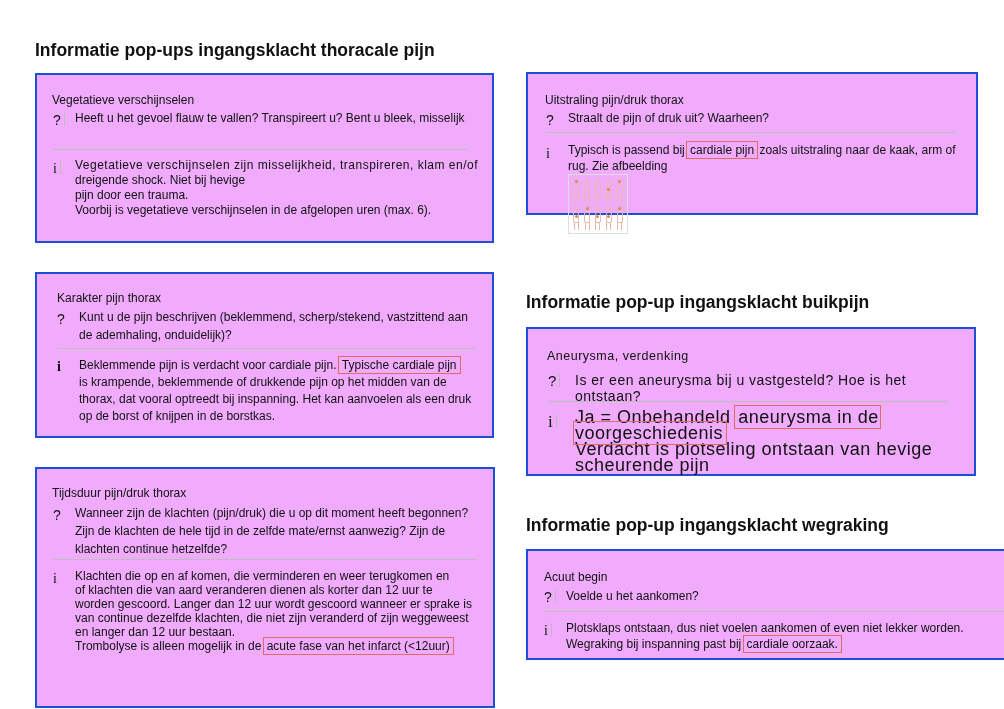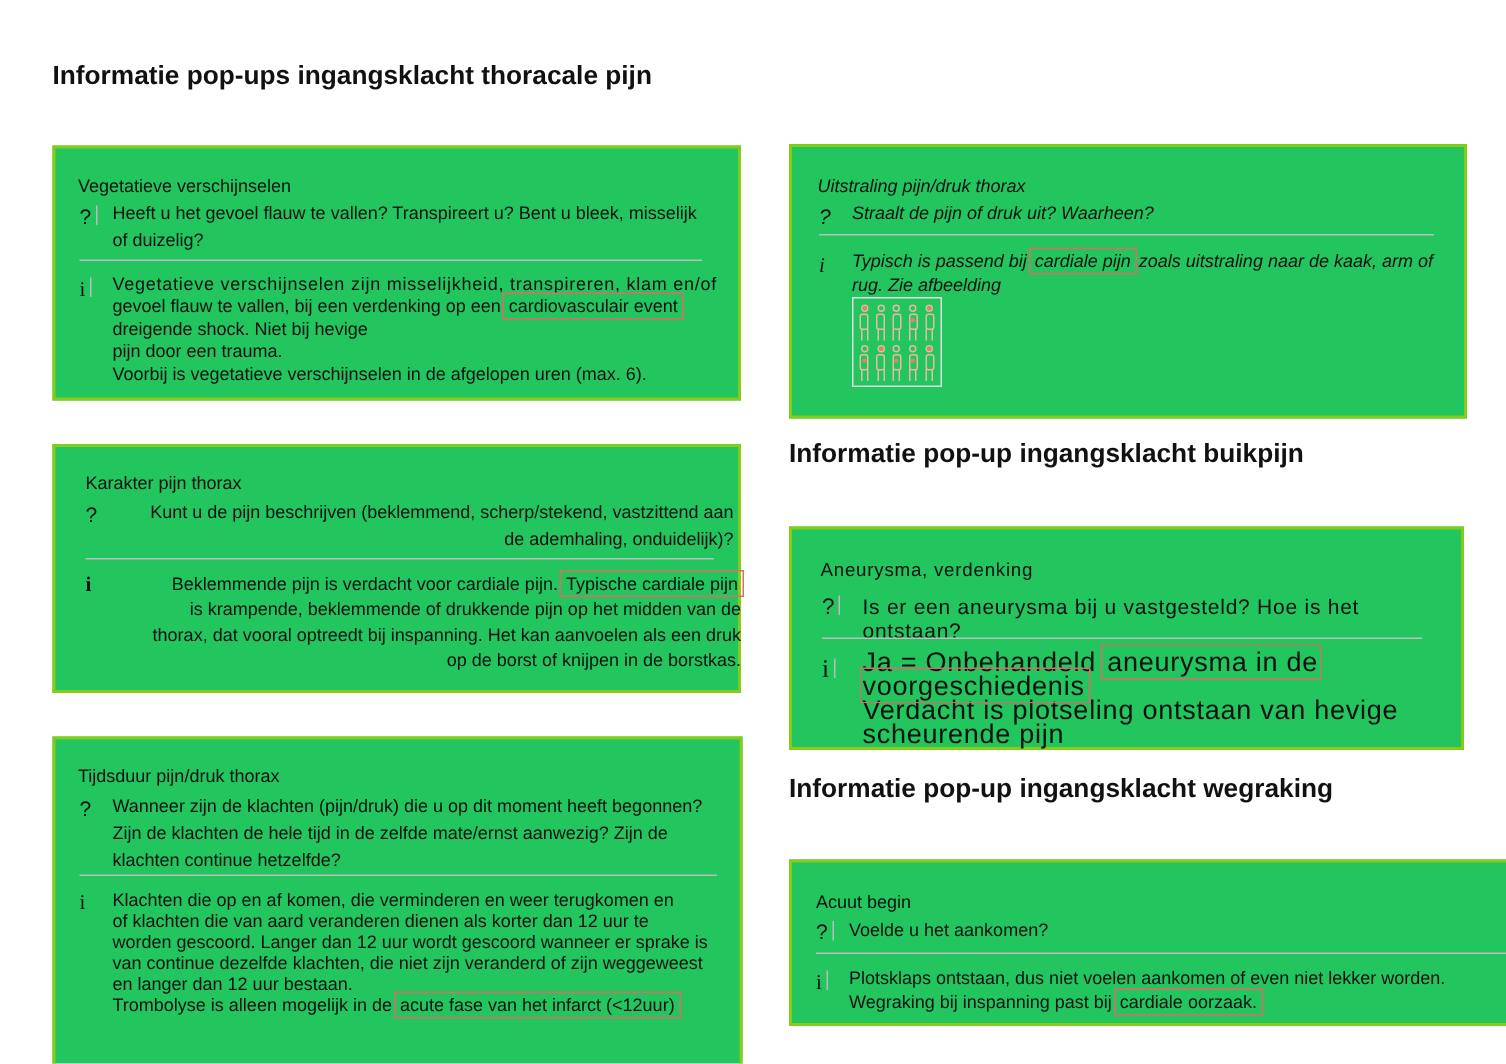--- a/index.html
+++ b/index.html
@@ -1,19 +1,19 @@
 <!DOCTYPE html>
 <html><head>
 <meta charset="utf-8">
 <style>
   html, body { margin:0; padding:0; background:#ffffff; }
   body { width:1004px; height:709px; position:relative; overflow:hidden;
          font-family:"Liberation Sans", sans-serif; color:#111; }
   .heading { position:absolute; font-weight:bold; font-size:17.5px; color:#111; white-space:nowrap; }
-  .box { position:absolute; box-sizing:border-box; border:2px solid #84cc16; background:#22c55e;margin-top:24px; }
+  .box { position:absolute; box-sizing:border-box; border:2px solid #1d4ed8; background:#f0abfc; }
   .title { position:absolute; font-size:12px; color:#111; white-space:nowrap; }
   .sym { position:absolute; font-size:14px; color:#111; }
   .sym .bar { display:inline-block; width:1px; height:13px; background:#bbb; margin-left:3px; vertical-align:-1px; }
   .txt { position:absolute; font-size:12px; line-height:16px; color:#111; }
   .sep { position:absolute; height:1px; background:#bdbdbd; }
   .hl { outline:1.5px solid #e06a6a; outline-offset:1px; padding:0 2px; }
   .wide { letter-spacing:0.5px; }
   .figure { position:absolute; width:60px; height:60px; border:1px solid #ddd; box-sizing:border-box;
             display:grid; grid-template-columns:repeat(5,1fr); grid-template-rows:repeat(2,1fr); padding:2px; }
   .fig { position:relative; }
@@ -25,34 +25,32 @@
 </head>
 <body>
 
 <div class="heading" style="left:35px;top:40px;">Informatie pop-ups ingangsklacht thoracale pijn</div>
 
 <div class="box" style="left:35px;top:73px;width:459px;height:170px;">
   <div class="title" style="left:15px;top:18px;">Vegetatieve verschijnselen</div>
   <div class="sym" style="left:16px;top:37px;"><span>?</span><span class="bar"></span></div>
   <div class="txt" style="left:38px;top:35px;width:410px;">
     <div>Heeft u het gevoel flauw te vallen? Transpireert u? Bent u bleek, misselijk</div>
-    <div style="margin-top:2px;">of duizelig?</div>
   </div>
   <div class="sep" style="left:16px;right:24px;top:74px;"></div>
   <div class="sym" style="left:16px;top:86px;font-family:'Liberation Serif',serif;"><span>i</span><span class="bar"></span></div>
   <div class="txt" style="left:38px;top:83px;width:410px;line-height:15px;">
     <div class="wide">Vegetatieve verschijnselen zijn misselijkheid, transpireren, klam en/of</div>
-    <div><span>gevoel flauw te vallen, bij een verdenking op een </span><span class="hl">cardiovasculair event</span></div>
     <div>dreigende shock. Niet bij hevige</div>
     <div>pijn door een trauma.</div>
     <div>Voorbij is vegetatieve verschijnselen in de afgelopen uren (max. 6).</div>
   </div>
 </div>
 
-<div class="box" style="left:35px;top:272px;width:459px;height:166px;text-align:right;">
+<div class="box" style="left:35px;top:272px;width:459px;height:166px;">
   <div class="title" style="left:20px;top:17px;">Karakter pijn thorax</div>
   <div class="sym" style="left:20px;top:37px;"><span>?</span></div>
   <div class="txt" style="left:42px;top:34px;width:410px;line-height:18px;">
     <div>Kunt u de pijn beschrijven (beklemmend, scherp/stekend, vastzittend aan</div>
     <div>de ademhaling, onduidelijk)?</div>
   </div>
   <div class="sep" style="left:20px;right:16px;top:74px;"></div>
   <div class="sym" style="left:20px;top:85px;font-family:'Liberation Serif',serif;font-weight:bold;"><span>i</span></div>
   <div class="txt" style="left:42px;top:83px;width:415px;line-height:17px;">
     <div><span>Beklemmende pijn is verdacht voor cardiale pijn. </span><span class="hl">Typische cardiale pijn</span></div>
@@ -75,21 +73,21 @@
   <div class="txt" style="left:38px;top:100px;width:420px;line-height:14px;">
     <div>Klachten die op en af komen, die verminderen en weer terugkomen en</div>
     <div>of klachten die van aard veranderen dienen als korter dan 12 uur te</div>
     <div>worden gescoord. Langer dan 12 uur wordt gescoord wanneer er sprake is</div>
     <div>van continue dezelfde klachten, die niet zijn veranderd of zijn weggeweest</div>
     <div>en langer dan 12 uur bestaan.</div>
     <div><span>Trombolyse is alleen mogelijk in de </span><span class="hl">acute fase van het infarct (&lt;12uur)</span></div>
   </div>
 </div>
 
-<div class="box" style="left:526px;top:72px;width:452px;height:183px;font-style:italic;">
+<div class="box" style="left:526px;top:72px;width:452px;height:143px;">
   <div class="title" style="left:17px;top:19px;">Uitstraling pijn/druk thorax</div>
   <div class="sym" style="left:18px;top:38px;"><span>?</span></div>
   <div class="txt" style="left:40px;top:36px;width:400px;">Straalt de pijn of druk uit? Waarheen?</div>
   <div class="sep" style="left:18px;right:20px;top:58px;"></div>
   <div class="sym" style="left:18px;top:72px;font-family:'Liberation Serif',serif;"><span>i</span></div>
   <div class="txt" style="left:40px;top:68px;width:405px;">
     <div><span>Typisch is passend bij </span><span class="hl">cardiale pijn</span><span> zoals uitstraling naar de kaak, arm of</span></div>
     <div>rug. Zie afbeelding</div>
   </div>
   <div class="figure" style="left:40px;top:100px;" id="figure">

